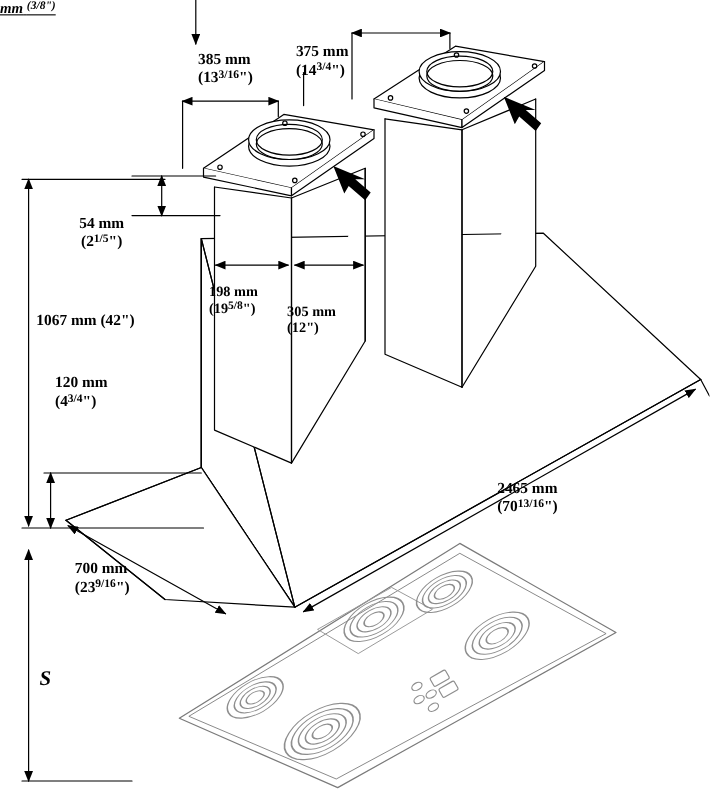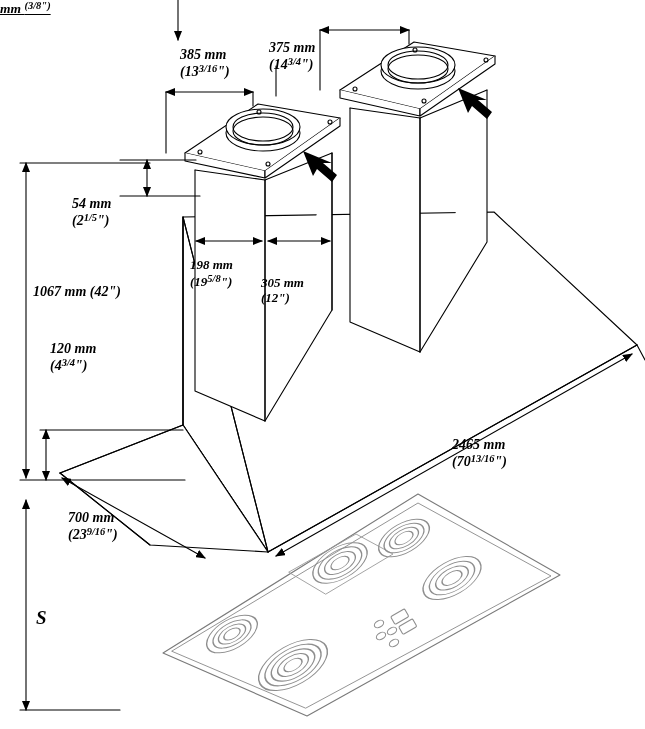--- a/index.html
+++ b/index.html
@@ -22,21 +22,20 @@
   }
   svg.diagram {
     position: absolute;
     left: 0; top: 0;
     width: 645px;
     height: 729px;
   }
   .dim-label {
     position: absolute;
     font-family: "Liberation Serif", serif;
-    font-style: italic;
     font-weight: bold;
     color: #000000;
     line-height: 1.12;
     white-space: nowrap;
     font-size: 14px;
   }
   .dim-label .sub {
     display: block;
   }
   .frac {
@@ -235,21 +234,21 @@
   <div class="dim-label" style="left:180px; top:47px;">
     <span>385 mm</span>
     <span class="sub"><span>(13</span><span class="frac">3/16</span><span>")</span></span>
   </div>
 
   <div class="dim-label" style="left:269px; top:40px;">
     <span>375 mm</span>
     <span class="sub"><span>(14</span><span class="frac">3/4</span><span>")</span></span>
   </div>
 
-  <div class="dim-label" style="left:72px; top:196px;">
+  <div class="dim-label" style="left:72px; top:196px;text-align:center;">
     <span>54 mm</span>
     <span class="sub"><span>(2</span><span class="frac">1/5</span><span>")</span></span>
   </div>
 
   <div class="dim-label" style="left:33px; top:284px;">
     <span>1067 mm (42")</span>
   </div>
 
   <div class="dim-label" style="left:50px; top:341px;">
     <span>120 mm</span>

